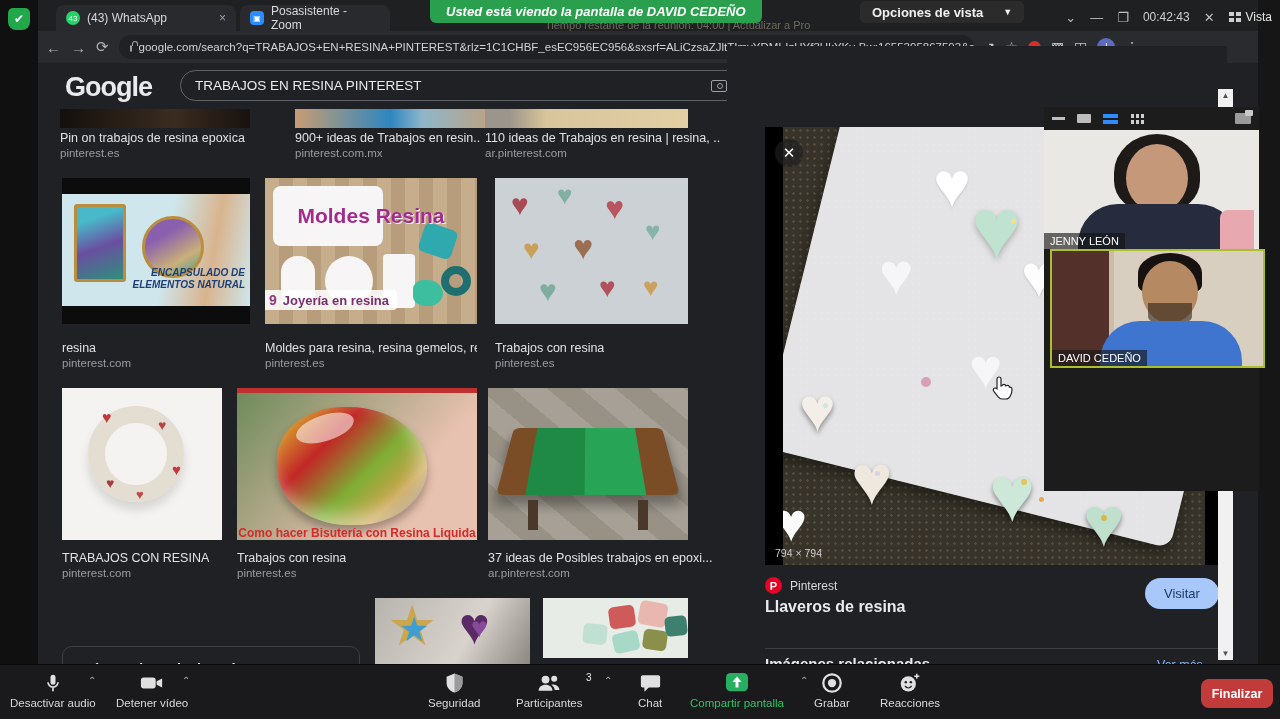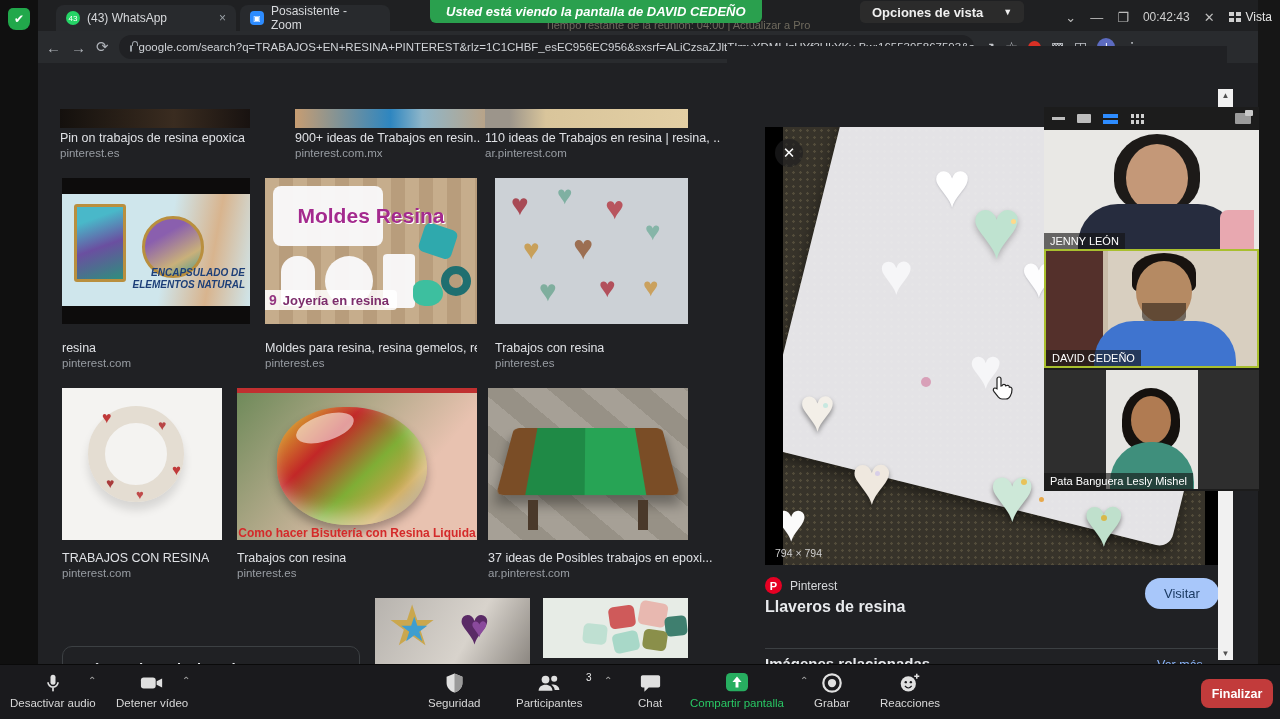--- a/index.html
+++ b/index.html
@@ -171,20 +171,32 @@
       </div>
       <span class="tb-ico">↗</span>
       <span class="tb-ico">☆</span>
       <span class="red-dot"></span>
       <span class="tb-ico">▩</span>
       <span class="tb-ico">◫</span>
       <span class="avatar-sm">I</span>
       <span class="tb-ico">⋮</span>
     </div>
 
+    <div class="abs" id="g-header">
+      <div class="abs" id="g-logo">Google</div>
+      <div class="abs" id="searchbox">
+        <span class="query">TRABAJOS EN RESINA PINTEREST</span>
+        <span class="g-cam"></span>
+        <span class="g-mic"></span>
+        <span class="g-mag"></span>
+      </div>
+      <span class="abs gear" style="left:1063px;top:12px;">⚙</span>
+      <span class="abs apps" style="left:1108px;top:15px;"></span>
+      <span class="abs avatar-g" style="left:1146px;top:8px;">I</span>
+    </div>
 
     <div class="abs" style="left:0;top:109px;width:690px;height:555px;overflow:hidden;">
 
       <div class="thumb" style="left:22px;top:-6px;width:190px;height:25px;background:linear-gradient(90deg,#14100d,#3a2c20 60%,#181210);"></div>
       <div class="thumb" style="left:257px;top:-6px;width:212px;height:25px;background:linear-gradient(90deg,#c79d72,#2e86c0 45%,#8fb6c9 60%,#c79d72);"></div>
       <div class="thumb" style="left:447px;top:-6px;width:203px;height:25px;background:linear-gradient(90deg,#9c958b 12%,#d9c59b 30%,#e3cfa4);"></div>
       <div class="cap-t" style="left:22px;top:22px;width:225px;">Pin on trabajos de resina epoxica</div>
       <div class="cap-d" style="left:22px;top:38px;">pinterest.es</div>
       <div class="cap-t" style="left:257px;top:22px;width:185px;">900+ ideas de Trabajos en resin...</div>
       <div class="cap-d" style="left:257px;top:38px;">pinterest.com.mx</div>
@@ -372,36 +384,29 @@
     </div>
 
     <div class="tile" style="top:23px;background:#e9e8e5;">
       <div class="hair" style="left:70px;top:4px;width:86px;height:78px;background:#1d1a18;"></div>
       <div class="head" style="left:82px;top:14px;width:62px;height:68px;background:#c49878;"></div>
       <div class="shoulders" style="left:34px;top:74px;width:160px;height:48px;background:#262c3e;"></div>
       <div class="abs" style="left:176px;top:80px;width:34px;height:40px;background:#e8a8b0;border-radius:8px 0 0 0;"></div>
       <div class="name-tag">JENNY LEÓN</div>
     </div>
 
-    <div class="tile" style="top:142px;background:#d8cfc0;border:2px solid #a9bf2e;">
+    <div class="tile" style="top:142px;background:#d8cfc0;border:2px solid #a9bf2e;margin-left:6px;">
       <div class="abs" style="left:0;top:0;width:62px;height:115px;background:#54302b;border-right:5px solid #c9bca8;"></div>
       <div class="hair" style="left:86px;top:2px;width:64px;height:40px;background:#17120f;border-radius:50% 50% 20% 20%;"></div>
       <div class="head" style="left:90px;top:10px;width:56px;height:62px;background:#b5induced;background:#b58a63;"></div>
       <div class="abs" style="left:96px;top:52px;width:44px;height:22px;background:rgba(30,22,16,.55);border-radius:0 0 40% 40%;"></div>
       <div class="shoulders" style="left:48px;top:70px;width:142px;height:46px;background:#3f74cf;"></div>
       <div class="name-tag">DAVID CEDEÑO</div>
     </div>
 
-    <div class="tile" style="top:263px;background:#2e2e2e;">
-      <div class="abs" style="left:62px;top:0;width:92px;height:119px;background:#e6e5e2;"></div>
-      <div class="hair" style="left:78px;top:18px;width:58px;height:64px;background:#15110e;"></div>
-      <div class="head" style="left:87px;top:26px;width:40px;height:48px;background:#b07b52;"></div>
-      <div class="shoulders" style="left:66px;top:72px;width:84px;height:47px;background:#3f8f7c;"></div>
-      <div class="name-tag">Pata Banguera Lesly Mishel</div>
-    </div>
   </div>
 
   <div class="abs" id="z-toolbar">
 
     <div class="zt-item" style="left:10px;">
       <svg width="20" height="22" viewBox="0 0 24 24">
           <g fill="#e0e0e0">
             <rect x="9" y="2" width="6" height="12" rx="3"></rect>
             <path d="M5 11a7 7 0 0 0 14 0h-2a5 5 0 0 1-10 0H5z"></path>
             <rect x="11" y="18" width="2" height="4"></rect>

